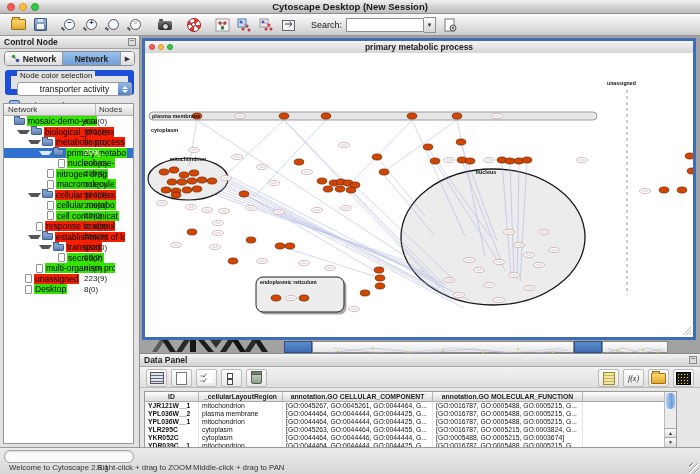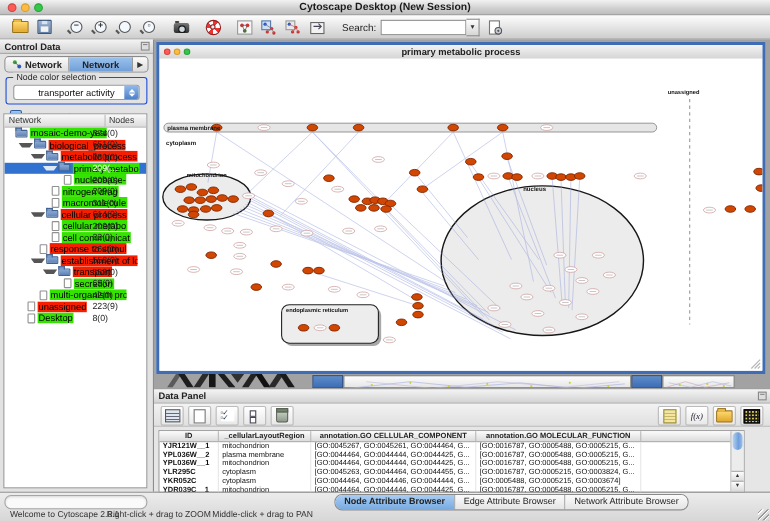--- a/index.html
+++ b/index.html
@@ -40,21 +40,21 @@
   
   #control-panel{left:0;top:36px;width:140px;height:411px;background:#e2e2e2;border-right:1px solid #8d8d8d;box-sizing:border-box}
   .panel-title{height:12px;background:linear-gradient(#f4f4f4,#d2d2d2);border-bottom:1px solid #a5a5a5;
     font-size:8.5px;font-weight:bold;line-height:12px;padding-left:4px;color:#222;position:relative}
   .float-ic{position:absolute;right:3px;top:2px;width:8px;height:8px;border:1px solid #888;background:#ddd;box-sizing:border-box}
   .float-ic:before{content:"";position:absolute;left:1px;top:1px;width:4px;height:1px;background:#888}
   .cp-tabs{position:absolute;left:4px;top:15px;width:131px;height:15px;display:flex;border:1px solid #8a8a8a;border-radius:4px;overflow:hidden;background:#f2f2f2;box-sizing:border-box}
   .cp-tab{flex:1;display:flex;align-items:center;justify-content:center;gap:3px;font-size:8.5px;font-weight:bold;color:#222;border-right:1px solid #9a9a9a;background:linear-gradient(#fbfbfb,#dcdcdc)}
   .cp-tab.selected{background:linear-gradient(#9cc2ec,#6f9fd8);}
   .cp-tab-arrow{width:13px;display:flex;align-items:center;justify-content:center;font-size:7px;color:#333;background:linear-gradient(#fbfbfb,#dcdcdc)}
-  .groupbox{position:absolute;left:5px;top:34px;width:129px;height:25px;border:1px solid #1d4ed8;border-radius:3px;box-sizing:border-box}
+  .groupbox{position:absolute;left:5px;top:34px;width:129px;height:25px;border:6px solid #1d4ed8;border-radius:3px;box-sizing:border-box}
   .groupbox .legend{position:absolute;top:-5px;left:6px;background:#e2e2e2;padding:0 3px;font-size:8px;color:#222}
   .combo{position:absolute;left:6px;top:6px;width:115px;height:14px;background:#fff;border:1px solid #9a9a9a;border-radius:3px;
     font-size:8.5px;line-height:13px;text-align:center;color:#111;box-sizing:border-box}
   .combo .cap{position:absolute;right:0;top:0;width:13px;height:12px;background:linear-gradient(#8fb8ea,#4f82c8);border-radius:0 2px 2px 0;
     display:flex;flex-direction:column;align-items:center;justify-content:center;gap:1px}
   .cap i{width:0;height:0;border-left:3px solid transparent;border-right:3px solid transparent;display:block}
   .cap i.up{border-bottom:3px solid #fff}.cap i.dn{border-top:3px solid #fff}
   .chk-row{position:absolute;left:9px;top:64px;display:flex;align-items:center;gap:4px}
   .chk{width:11px;height:11px;border-radius:2px;background:linear-gradient(#9ec6f0,#3f78c8);border:1px solid #2d5da0;
     color:#fff;font-size:9px;line-height:10px;text-align:center;box-sizing:border-box;font-weight:bold}
@@ -561,21 +561,21 @@
         <text x="115" y="231" font-size="5.2" font-weight="bold" fill="#111" text-anchor="start" font-family="Liberation Sans, sans-serif">endoplasmic reticulum</text>
         <text x="462" y="32" font-size="5.2" font-weight="bold" fill="#111" text-anchor="start" font-family="Liberation Sans, sans-serif">unassigned</text>
         <line x1="538" y1="282" x2="546" y2="274" stroke="#b5b5b5" stroke-width="1"></line>
         <line x1="541" y1="282" x2="546" y2="277" stroke="#b5b5b5" stroke-width="1"></line>
         <line x1="544" y1="282" x2="546" y2="280" stroke="#b5b5b5" stroke-width="1"></line>
       </svg></div>
 </div>
 
 <div class="abs" id="control-panel">
   <div class="panel-title">
-    <span>Control Data</span>
+    <span>Control Node</span>
     <span class="float-ic"></span>
   </div>
   <div class="cp-tabs">
     <div class="cp-tab">
       <svg width="9" height="9">
           <circle cx="2.5" cy="2.5" r="1.8" fill="#3aa33a"></circle>
           <circle cx="6.5" cy="6.5" r="1.8" fill="#2a56c6"></circle>
           <path d="M2.5,2.5 L6.5,6.5" stroke="#555" stroke-width="0.8"></path>
         </svg>
       <span>Network</span>
@@ -822,24 +822,19 @@
     <div id="dp-scroll">
       <div id="dp-thumb"></div>
       <div class="scroll-btn" style="bottom:9px">▲</div>
       <div class="scroll-btn" style="bottom:0">▼</div>
     </div>
   </div>
 </div>
 
 <div class="abs" id="bottom-bar">
   <div id="mem-box"></div>
-  <div id="bottom-tabs">
-      <div class="btab selected">Node Attribute Browser</div>
-      <div class="btab">Edge Attribute Browser</div>
-      <div class="btab">Network Attribute Browser</div>
-    </div>
   <div id="status-row">
       <span class="status-item" style="left: 9px;">Welcome to Cytoscape 2.8.1</span>
       <span class="status-item" style="left: 97px;">Right-click + drag to ZOOM</span>
       <span class="status-item" style="left: 193px;">Middle-click + drag to PAN</span>
     </div>
   <div id="grip"></div>
 </div>
 
 </body></html>

